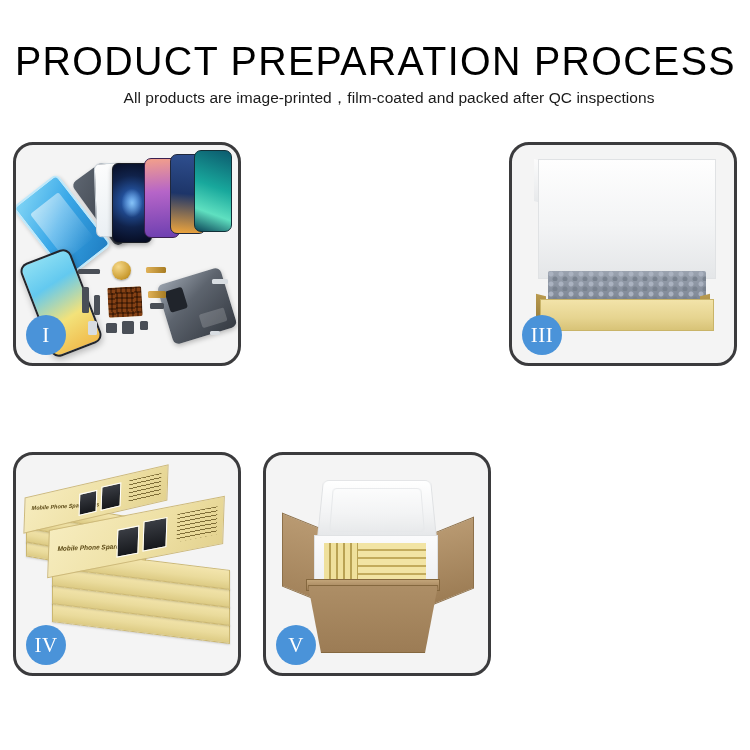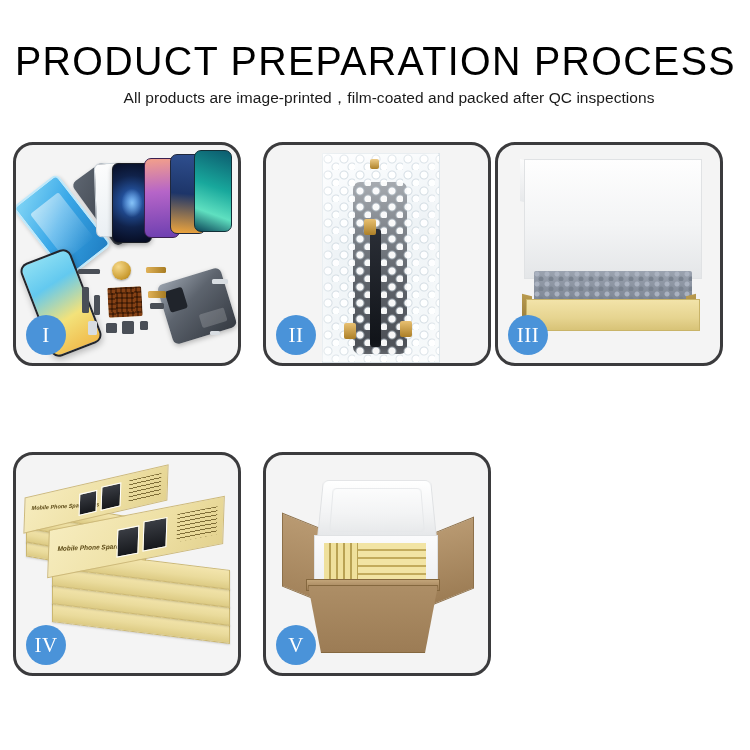--- a/index.html
+++ b/index.html
@@ -63,21 +63,21 @@
     width: 228px;
     height: 224px;
     border: 3px solid #3b3b3d;
     border-radius: 20px;
     background: #f4f4f4;
     box-sizing: border-box;
     overflow: hidden;
   }
   .p1 { left: 13px;  top: 142px; }
   .p2 { left: 263px; top: 142px; }
-  .p3 { left: 495px; top: 142px; }
+  .p3 { left: 509px; top: 142px; }
   .p4 { left: 13px;  top: 452px; }
   .p5 { left: 263px; top: 452px; }
   .p6 { left: 513px; top: 452px; }
 
   .stage {
     position: absolute;
     left: 0; top: 0;
     width: 100%; height: 100%;
   }
 
@@ -411,35 +411,20 @@
       <div class="part light" style="left:72px; top:176px; width:9px; height:14px;"></div>
       <div class="part" style="left:90px;  top:178px; width:11px; height:10px;"></div>
       <div class="part" style="left:106px; top:176px; width:12px; height:13px;"></div>
       <div class="part" style="left:124px; top:176px; width:8px;  height:9px;"></div>
       <div class="part light" style="left:196px; top:134px; width:16px; height:5px;"></div>
       <div class="part light" style="left:194px; top:186px; width:10px; height:4px;"></div>
     </div>
     <div class="badge">I</div>
   </div>
 
-  <div class="panel p2">
-    <div class="stage">
-      <div class="bubblebag">
-        <div class="flexpart" style="left:30px; top:28px;"></div>
-        <div class="bubbles"></div>
-      </div>
-      <div class="flexstrip"></div>
-      <div class="flexcap" style="left:98px; top:74px;"></div>
-      <div class="flexcap" style="left:78px; top:178px;"></div>
-      <div class="flexcap" style="left:134px; top:176px;"></div>
-      <div class="flexcap" style="left:104px; top:14px; width:9px; height:10px;"></div>
-      <div class="bagseam"></div>
-    </div>
-    <div class="badge">II</div>
-  </div>
 
   <div class="panel p3">
     <div class="stage">
       <div class="box3-lid-flapL"></div>
       <div class="box3-lid-flapR"></div>
       <div class="box3-lid"></div>
       <div class="box3-foam"></div>
       <div class="box3-endL"></div>
       <div class="box3-endR"></div>
       <div class="box3-front"></div>

